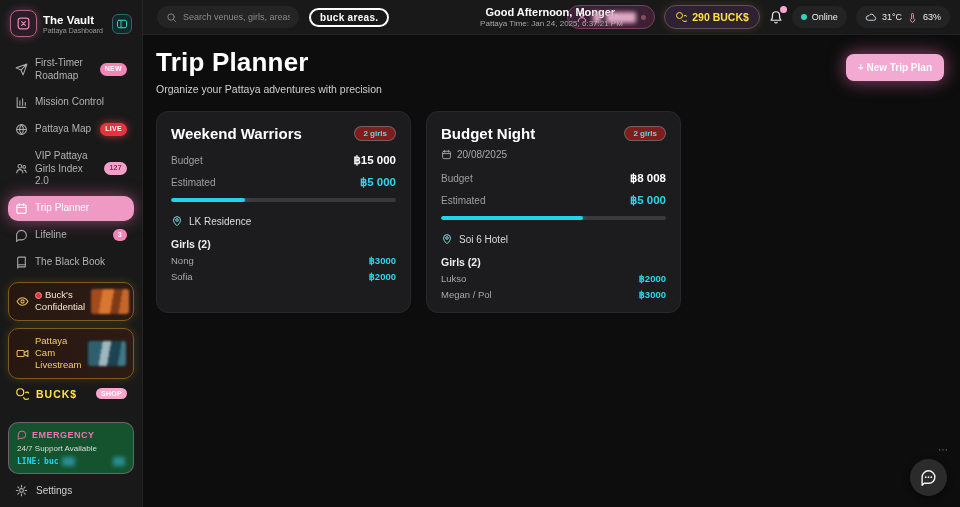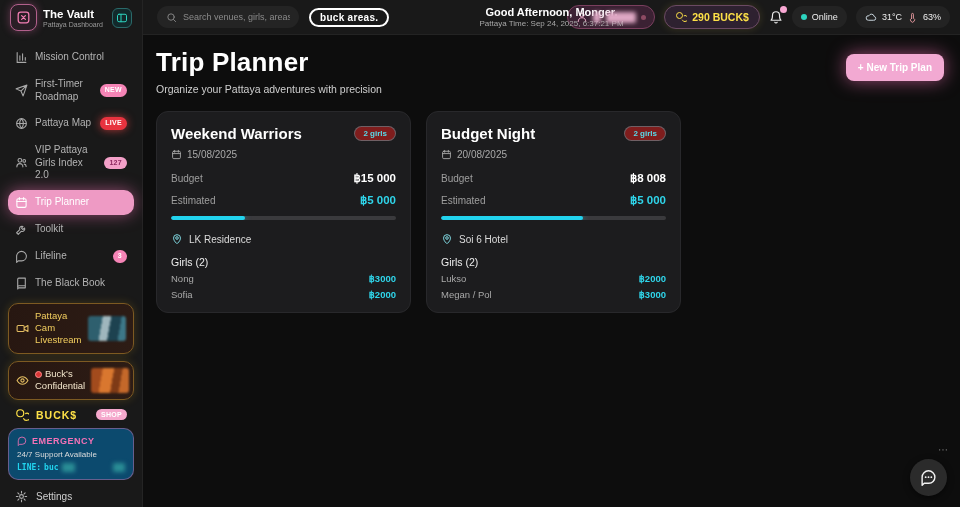--- a/index.html
+++ b/index.html
@@ -1,21 +1,21 @@
 <!DOCTYPE html>
 <html><head>
 <meta charset="utf-8">
 <style>
   * { box-sizing: border-box; margin: 0; padding: 0; }
   html,body { width:960px; height:507px; overflow:hidden; }
   body { background:#0b0b0b; font-family:"Liberation Sans",sans-serif; color:#e5e5e5; position:relative; }
   .app { display:flex; width:960px; height:507px; }
 
   
-  .sidebar { width:143px; min-width:143px; background:#191919; border-right:1px solid #242424; display:flex; flex-direction:column; padding:8px 8px 6px;justify-content:center; }
+  .sidebar { width:143px; min-width:143px; background:#191919; border-right:1px solid #242424; display:flex; flex-direction:column; padding:8px 8px 6px; }
   .sb-header { display:flex; align-items:center; gap:6px; padding:2px 2px 8px; }
   .logo-box { width:27px; height:27px; border-radius:8px; background:#2a1e26; border:1.5px solid #b2608c; display:flex; align-items:center; justify-content:center; color:#f47fb5; box-shadow:0 0 8px rgba(244,114,182,.35); flex:none; }
   .sb-title-wrap { flex:1; min-width:0; }
   .sb-title { font-size:11.5px; font-weight:bold; color:#fff; }
   .sb-subtitle { font-size:7px; color:#9a9a9a; margin-top:1px; }
   .panel-toggle { width:20px; height:20px; border-radius:6px; background:#12292b; border:1.5px solid #2a6a6a; color:#2dd4bf; display:flex; align-items:center; justify-content:center; flex:none; cursor:pointer; }
   .nav { display:flex; flex-direction:column; gap:2px; margin-top:6px; }
   .nav-item { display:flex; align-items:center; gap:7px; padding:6px 7px; border-radius:10px; color:#b3b3b3; font-size:10px; line-height:1.25; cursor:pointer; }
   .nav-item .ic { color:#a8a8a8; }
   .nav-item.active { background:#ee9ac4; color:#fff; box-shadow:0 0 16px rgba(244,114,182,.55); }
@@ -34,21 +34,21 @@
   .nsfw-dot { display:inline-block; width:7px; height:7px; border-radius:50%; background:#d93636; border:1px solid #ff8a8a; vertical-align:middle; margin-right:3px; }
   .thumb { width:38px; height:25px; border-radius:3px; flex:none; filter:blur(1.3px); }
   .thumb-orange { background:linear-gradient(100deg,#a34b1d 0 28%,#d9772f 28% 55%,#7e3a16 55% 75%,#c4682a 75%); }
   .thumb-teal { background:linear-gradient(100deg,#2e5f6e 0 35%,#9fb6bd 35% 55%,#1d4250 55% 80%,#3d7787 80%); }
 
   .bucks-row { display:flex; align-items:center; gap:7px; padding:8px 7px 6px; cursor:pointer; }
   .bucks-row .ic { color:#fde047; }
   .bucks-label { flex:1; color:#fde047; font-weight:bold; font-size:10.5px; letter-spacing:1px; }
   .b-shop { background:#f5a8cc; color:#fff; }
 
-  .emergency { margin-top:auto; border:1px solid rgba(214,121,181,.45); background:#0c4a6e; border-radius:10px; padding:7px 8px; }
+  .emergency { margin-top:auto; border:1px solid rgba(214,121,181,.45); background:#14532d; border-radius:10px; padding:7px 8px; }
   .em-title-row { display:flex; align-items:center; gap:5px; color:#f472b6; }
   .em-title { font-size:9px; font-weight:bold; letter-spacing:.5px; }
   .em-sub { font-size:8px; color:#dcdcdc; margin-top:4px; }
   .em-line { display:flex; align-items:center; gap:3px; margin-top:4px; font-family:"DejaVu Sans Mono",monospace; font-size:8px; color:#22d3ee; font-weight:bold; }
   .em-redact { width:13px; height:9px; background:#2a8e96; filter:blur(2px); border-radius:1px; }
   .em-redact.right { margin-left:auto; width:12px; }
 
   .settings-row { display:flex; align-items:center; gap:8px; padding:10px 7px 4px; color:#cfcfcf; font-size:10px; cursor:pointer; }
   .settings-row .ic { color:#b0b0b0; }
 
@@ -91,21 +91,21 @@
   .tc-date .ic { color:#a9a9a9; }
   .money-row { display:flex; align-items:center; justify-content:space-between; margin-top:11px; }
   .money-row + .money-row { margin-top:8px; }
   .money-label { font-size:10px; color:#9f9f9f; }
   .money-val { font-size:11.5px; font-weight:bold; color:#fff; }
   .money-val.cyan { color:#2fd5ea; }
   .progress-track { margin-top:9px; height:4px; background:#3a3a3d; border-radius:2px; overflow:hidden; }
   .progress-fill { height:100%; background:#22d3ee; border-radius:2px; box-shadow:0 0 6px rgba(34,211,238,.6); }
   .loc-row { display:flex; align-items:center; gap:6px; margin-top:13px; color:#dcdcdc; font-size:10px; }
   .loc-row .ic { color:#7fd7e0; }
-  .girls-label { margin-top:11px; font-size:10.5px; font-weight:normal; color:#ededed; }
+  .girls-label { margin-top:11px; font-size:10.5px; font-weight:bold; color:#ededed; }
   .girl-row { display:flex; align-items:center; justify-content:space-between; margin-top:5px; }
   .girl-name { font-size:9.5px; color:#a9a9a9; }
   .girl-price { font-size:9.5px; font-weight:bold; color:#2fd5ea; }
 
   .chat-fab { position:absolute; right:13px; bottom:11px; width:37px; height:37px; border-radius:50%; background:#2b2b2b; display:flex; align-items:center; justify-content:center; color:#f2f2f2; cursor:pointer; box-shadow:0 2px 6px rgba(0,0,0,.5); }
   .chat-menu-dots { position:absolute; right:11px; bottom:52px; color:#777; font-size:10px; letter-spacing:1px; }
 
   .ic { display:inline-flex; flex:none; }
   .ic svg { width:100%; height:100%; }
 </style>
@@ -219,37 +219,37 @@
               <use href="#i-panel"></use>
             </svg>
           </span>
         </span>
     </div>
 
     <nav class="nav">
       <div class="nav-item">
         <span class="ic" style="width:13px;height:13px">
             <svg>
-              <use href="#i-chart"></use>
-            </svg>
-          </span>
-        <span class="nav-label">Mission Control</span>
-      </div>
-      <div class="nav-item">
-        <span class="ic" style="width:13px;height:13px">
-            <svg>
               <use href="#i-plane"></use>
             </svg>
           </span>
         <span class="nav-label">First-Timer Roadmap</span>
         <span class="badge b-new">NEW</span>
       </div>
       <div class="nav-item">
         <span class="ic" style="width:13px;height:13px">
             <svg>
+              <use href="#i-chart"></use>
+            </svg>
+          </span>
+        <span class="nav-label">Mission Control</span>
+      </div>
+      <div class="nav-item">
+        <span class="ic" style="width:13px;height:13px">
+            <svg>
               <use href="#i-globe"></use>
             </svg>
           </span>
         <span class="nav-label">Pattaya Map</span>
         <span class="badge b-live">LIVE</span>
       </div>
       <div class="nav-item">
         <span class="ic" style="width:13px;height:13px">
             <svg>
               <use href="#i-users"></use>
@@ -262,62 +262,54 @@
         <span class="ic" style="width:13px;height:13px">
             <svg>
               <use href="#i-calendar"></use>
             </svg>
           </span>
         <span class="nav-label">Trip Planner</span>
       </div>
       <div class="nav-item">
         <span class="ic" style="width:13px;height:13px">
             <svg>
-              <use href="#i-wrench"></use>
-            </svg>
-          </span>
-        <span class="nav-label">Toolkit</span>
-      </div>
-      <div class="nav-item">
-        <span class="ic" style="width:13px;height:13px">
-            <svg>
               <use href="#i-chat"></use>
             </svg>
           </span>
         <span class="nav-label">Lifeline</span>
         <span class="badge b-count3">3</span>
       </div>
       <div class="nav-item">
         <span class="ic" style="width:13px;height:13px">
             <svg>
               <use href="#i-book"></use>
             </svg>
           </span>
         <span class="nav-label">The Black Book</span>
       </div>
     </nav>
 
+    <div class="promo-card">
+      <span class="ic" style="width:13px;height:13px">
+          <svg>
+            <use href="#i-eye"></use>
+          </svg>
+        </span>
+      <span class="promo-label"><span class="nsfw-dot"></span><span>Buck's Confidential</span></span>
+      <span class="thumb thumb-orange"></span>
+    </div>
     <div class="promo-card">
       <span class="ic" style="width:13px;height:13px">
           <svg>
             <use href="#i-video"></use>
           </svg>
         </span>
       <span class="promo-label gold">Pattaya Cam Livestream</span>
       <span class="thumb thumb-teal"></span>
     </div>
-    <div class="promo-card">
-      <span class="ic" style="width:13px;height:13px">
-          <svg>
-            <use href="#i-eye"></use>
-          </svg>
-        </span>
-      <span class="promo-label"><span class="nsfw-dot"></span><span>Buck's Confidential</span></span>
-      <span class="thumb thumb-orange"></span>
-    </div>
 
     <div class="bucks-row">
       <span class="ic" style="width:14px;height:14px">
           <svg>
             <use href="#i-coins"></use>
           </svg>
         </span>
       <span class="bucks-label">BUCK$</span>
       <span class="badge b-shop">SHOP</span>
     </div>
@@ -358,21 +350,21 @@
             <svg>
               <use href="#i-search"></use>
             </svg>
           </span>
         <input type="text" placeholder="Search venues, girls, areas..." style="">
       </div>
       <div class="brand-pill">buck areas.</div>
 
       <div class="greeting">
         <div class="greet-line">Good Afternoon, Monger.</div>
-        <div class="time-line">Pattaya Time: Sep 24, 2025, 6:37:21 PM</div>
+        <div class="time-line">Pattaya Time: Jan 24, 2025, 6:37:21 PM</div>
       </div>
 
       <div class="tb-right">
         <div class="profile-pill">
           <span class="ic" style="width:12px;height:12px">
               <svg>
                 <use href="#i-person"></use>
               </svg>
             </span>
           <span class="redact r1"></span>
@@ -425,28 +417,20 @@
         <button class="new-trip-btn">+ New Trip Plan</button>
       </div>
 
       <div class="cards-row">
 
         <article class="trip-card">
           <div class="tc-title-row">
             <span class="tc-title">Weekend Warriors</span>
             <span class="girls-badge">2 girls</span>
           </div>
-          <div class="tc-date">
-            <span class="ic" style="width:11px;height:11px">
-                <svg>
-                  <use href="#i-calendar"></use>
-                </svg>
-              </span>
-            <span>15/08/2025</span>
-          </div>
           <div class="money-row">
             <span class="money-label">Budget</span>
             <span class="money-val">฿15 000</span>
           </div>
           <div class="money-row">
             <span class="money-label">Estimated</span>
             <span class="money-val cyan">฿5 000</span>
           </div>
           <div class="progress-track">
             <div class="progress-fill" style="width: 33%;"></div>

